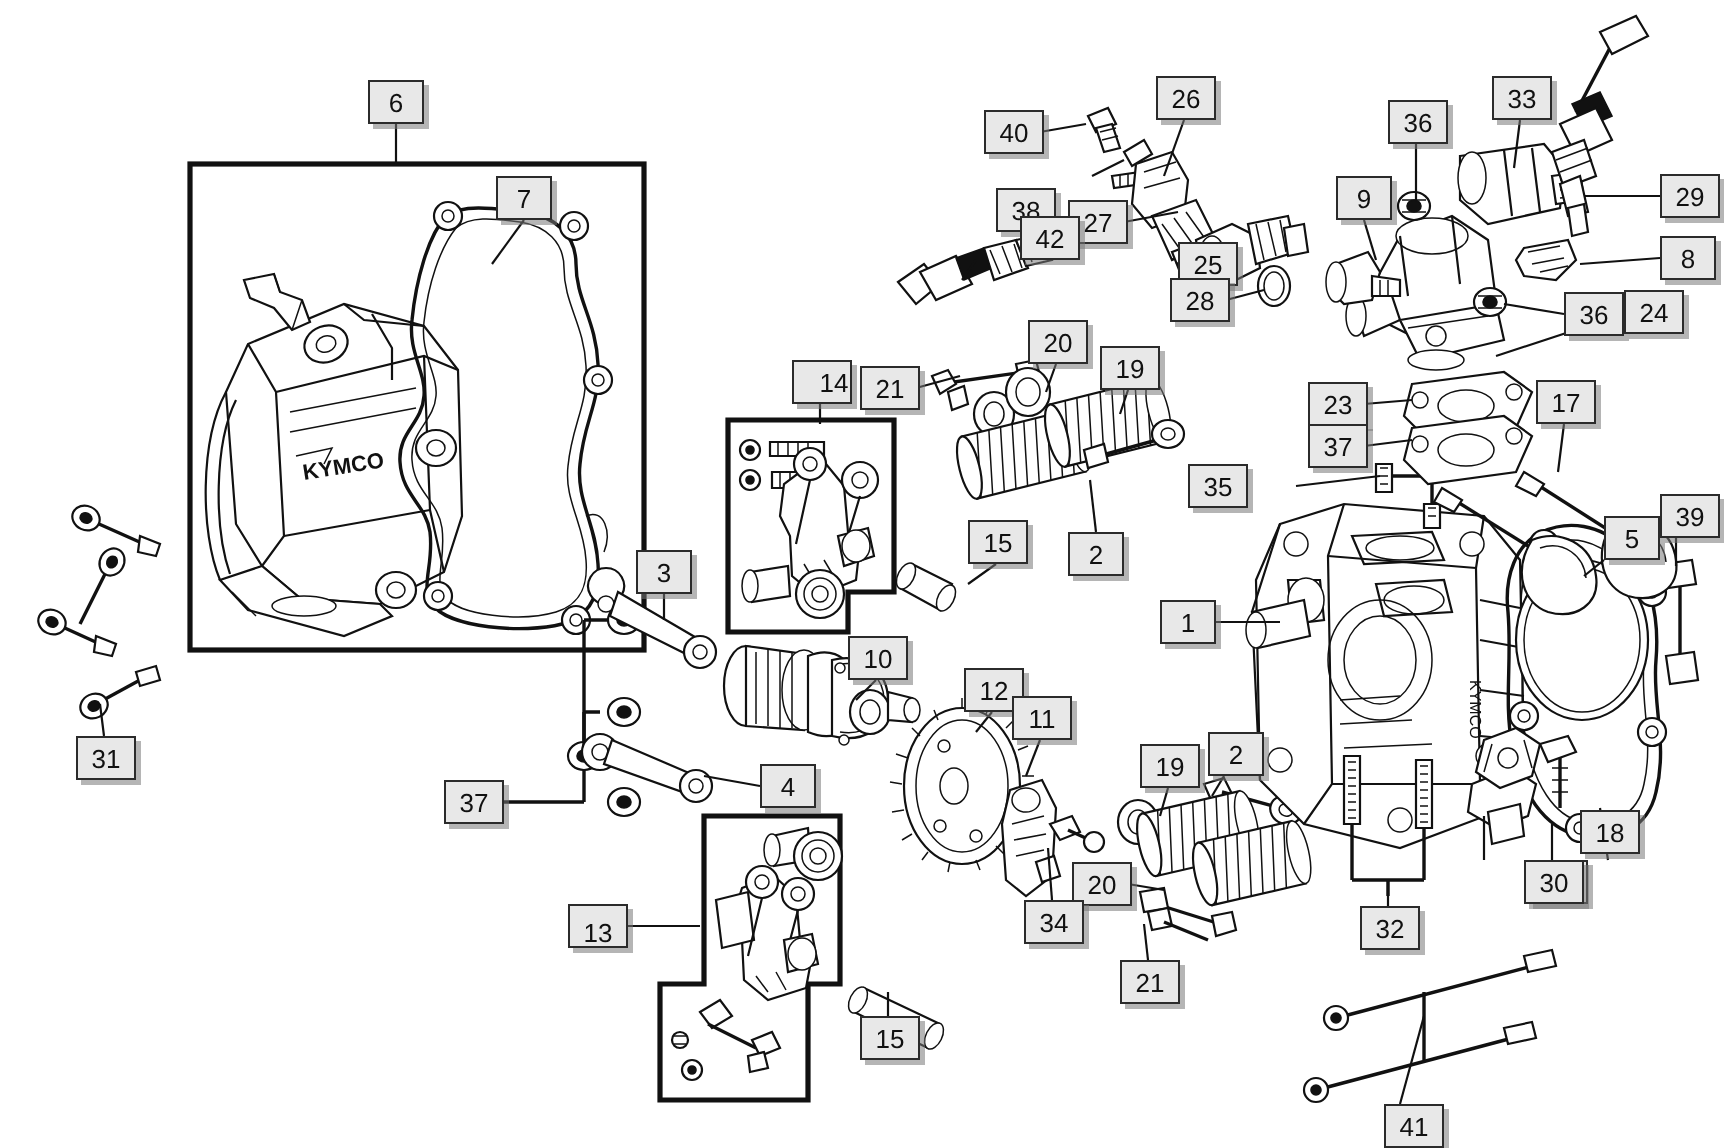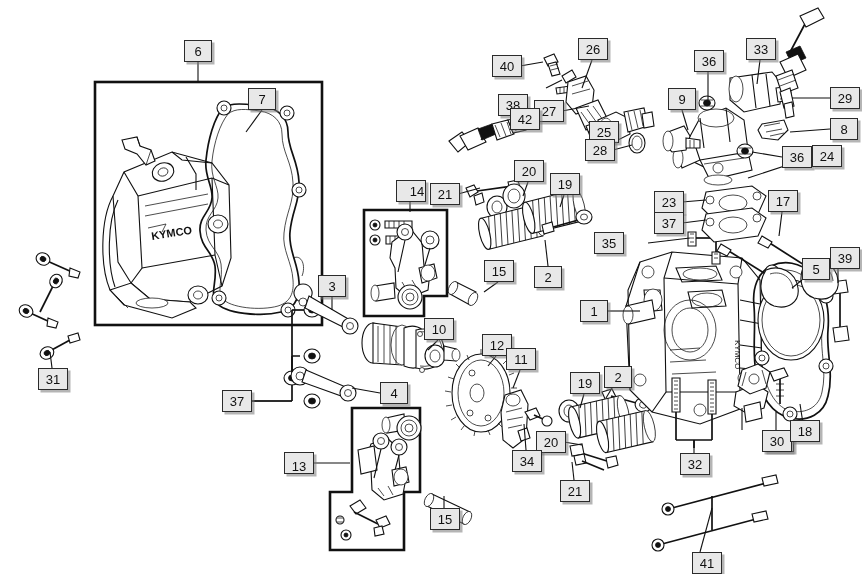--- a/index.html
+++ b/index.html
@@ -776,21 +776,21 @@
       </div>
       <div class="callout wide" style="left: 222px; top: 390px; align-items: center;">
         <span>37</span>
       </div>
       <div class="callout wide" style="left: 764px; top: 430px;">
         <span>16</span>
       </div>
       <div class="callout wide" style="left: 762px; top: 430px;">
         <span>30</span>
       </div>
-      <div class="callout wide" style="left: 790px; top: 420px;">
+      <div class="callout wide" style="left: 790px; top: 405px;">
         <span>18</span>
       </div>
       <div class="callout wide" style="left: 536px; top: 431px;">
         <span>20</span>
       </div>
       <div class="callout wide" style="left: 512px; top: 450px;">
         <span>34</span>
       </div>
       <div class="callout wide" style="left: 284px; top: 452px; align-items: flex-end;">
         <span>13</span>

